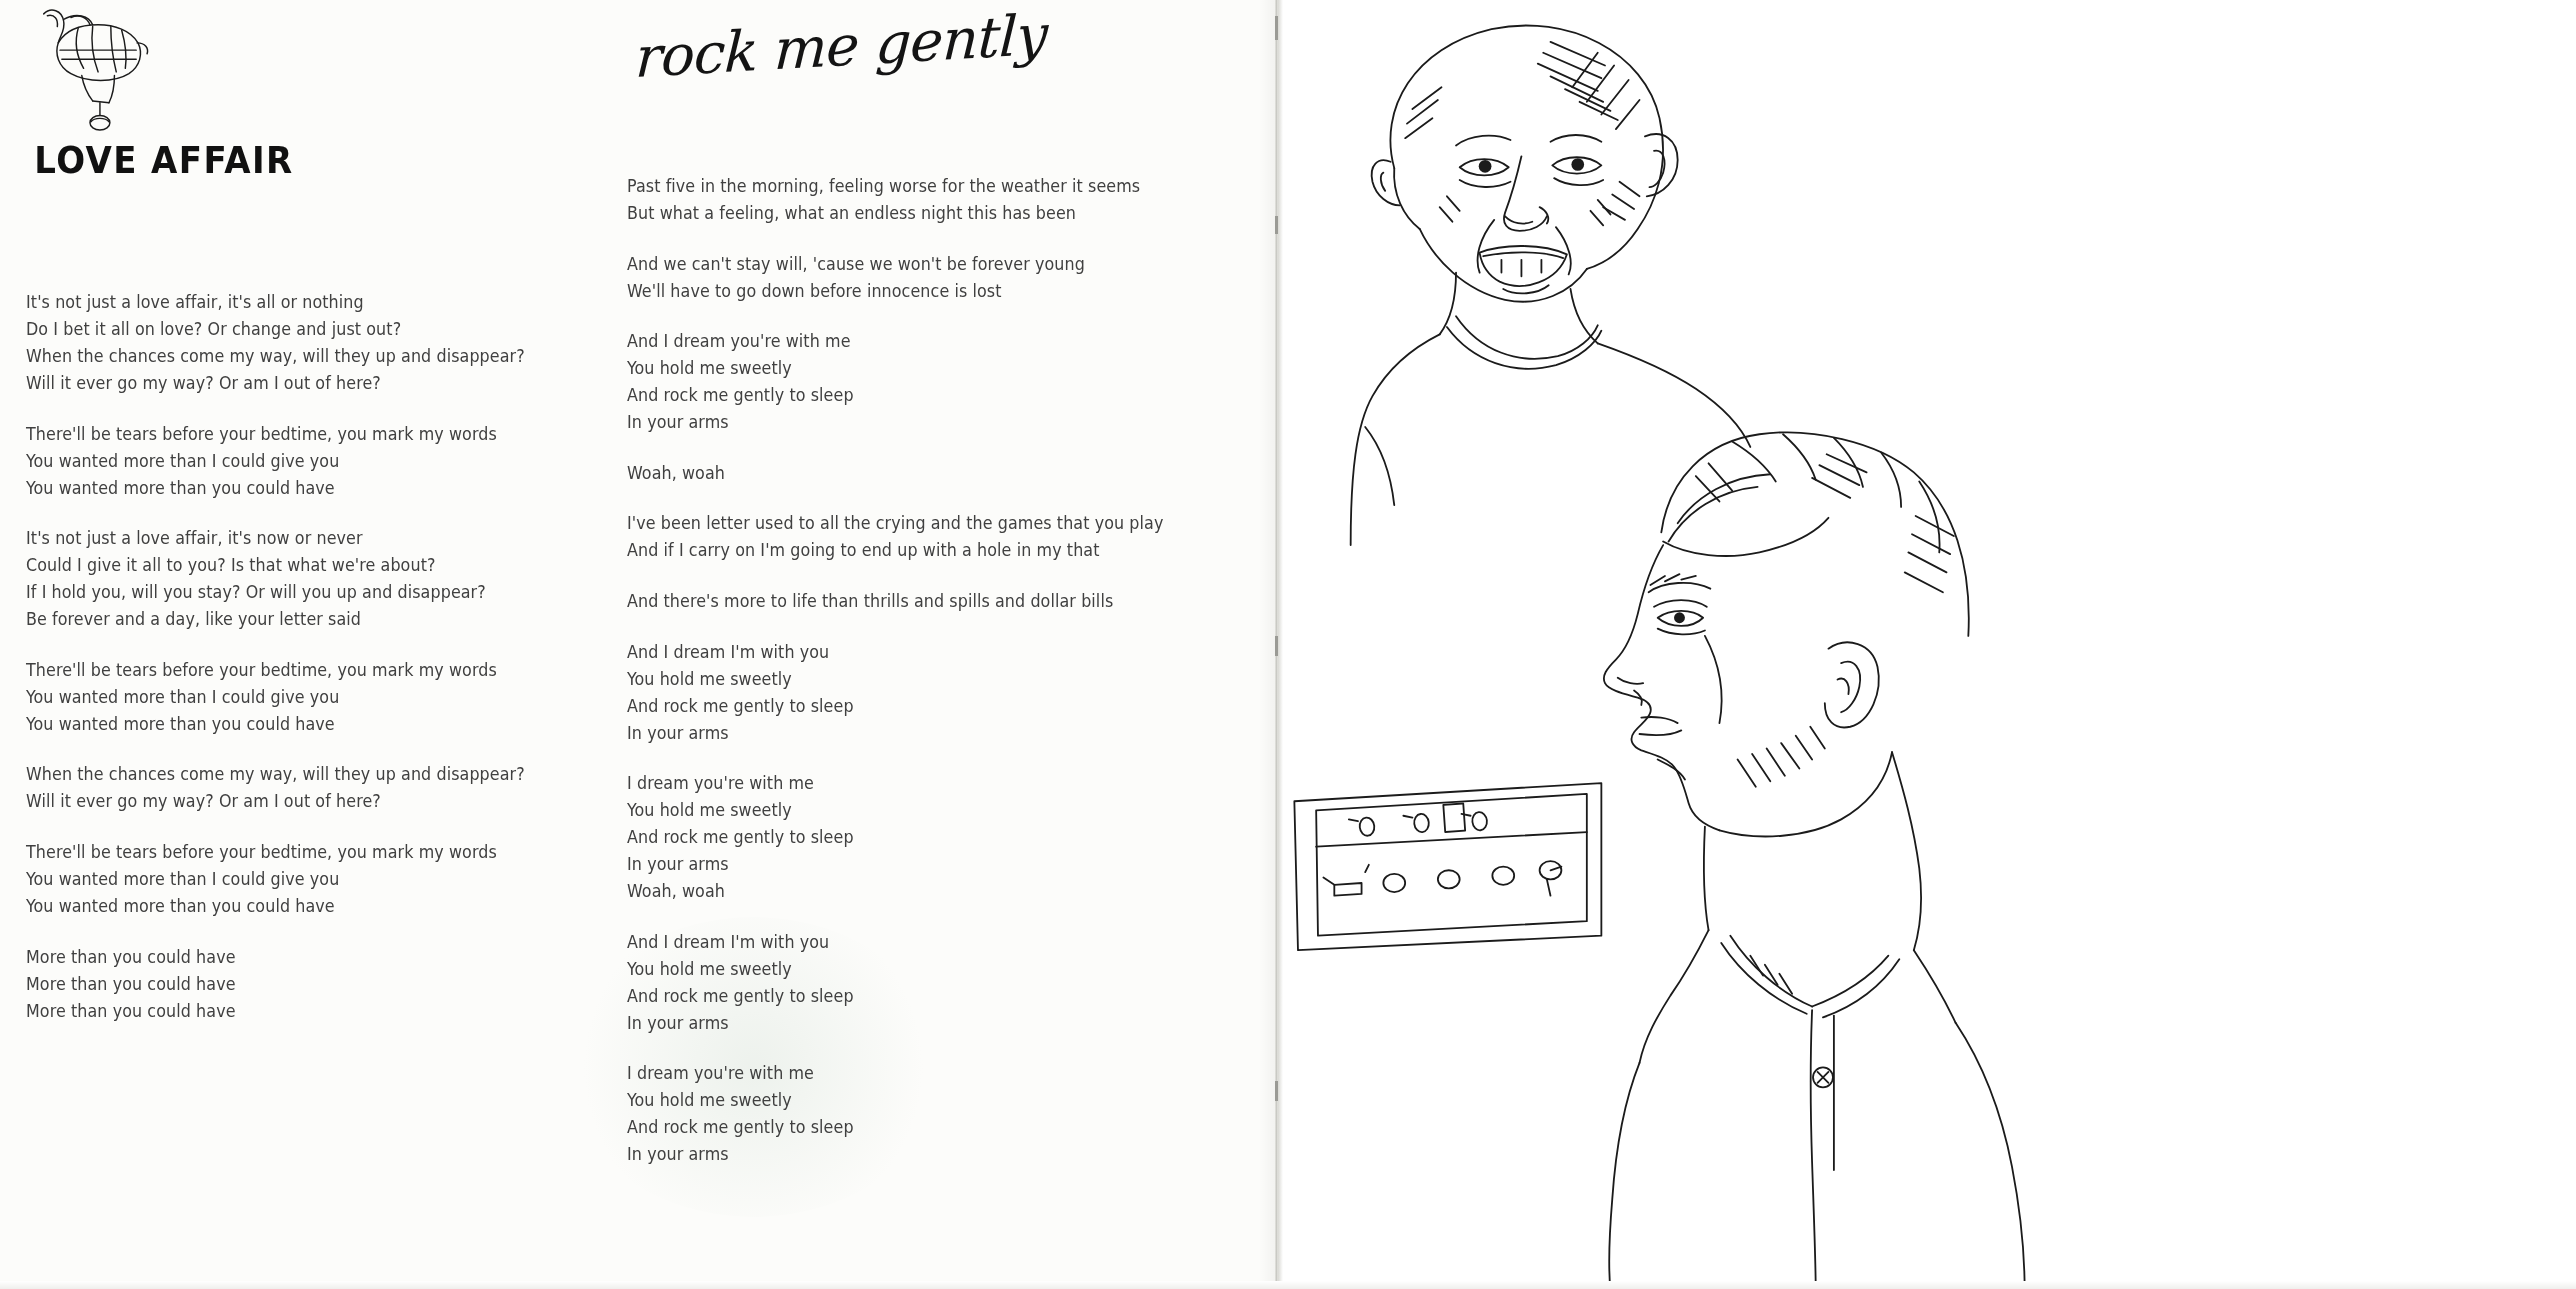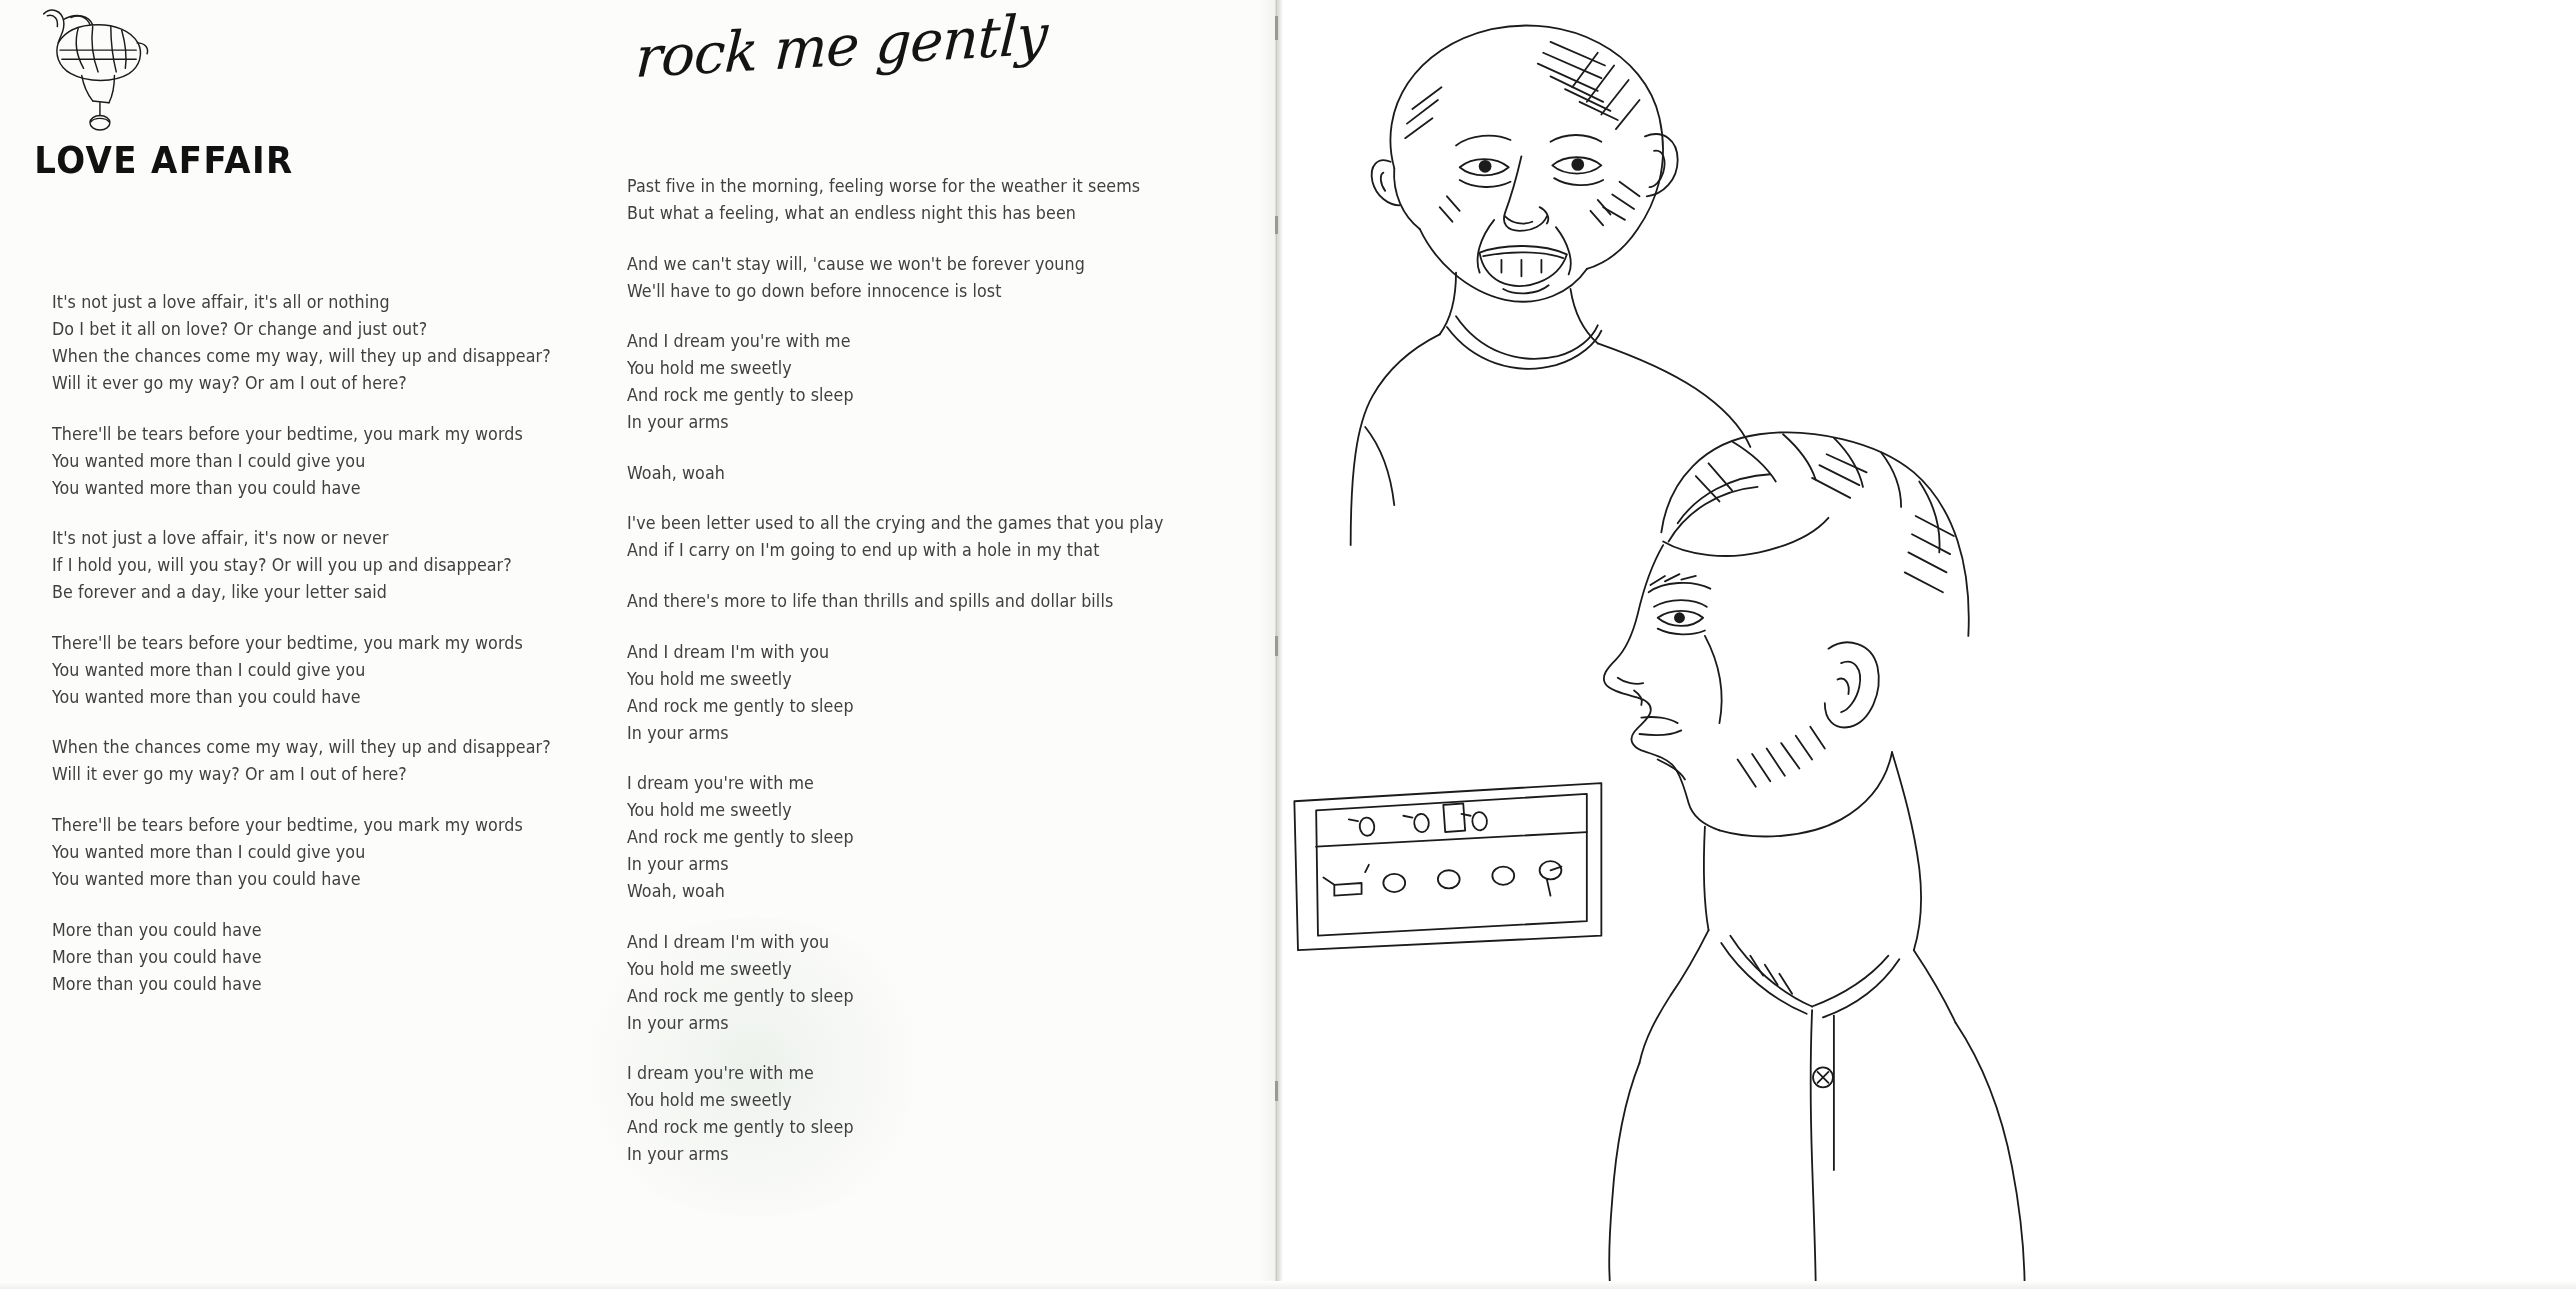--- a/index.html
+++ b/index.html
@@ -72,21 +72,21 @@
   }
   .lyrics-col {
     position: absolute;
     font-size: 17.7px;
     line-height: 27px;
     color: #404040;
     font-family: "DejaVu Sans Condensed", "Liberation Sans Narrow", "Liberation Sans", sans-serif;
     letter-spacing: 0.1px;
   }
   .lyrics-col.col-left {
-    left: 52px;
+    left: 26px;
     top: 289px;
     width: 563px;
   }
   .lyrics-col.col-mid {
     left: 627px;
     top: 173px;
     width: 563px;
   }
   .stanza {
     margin: 0 0 23.6px 0;
@@ -206,20 +206,21 @@
         <div class="line">When the chances come my way, will they up and disappear?</div>
         <div class="line">Will it ever go my way? Or am I out of here?</div>
       </div>
       <div class="stanza">
         <div class="line">There'll be tears before your bedtime, you mark my words</div>
         <div class="line">You wanted more than I could give you</div>
         <div class="line">You wanted more than you could have</div>
       </div>
       <div class="stanza">
         <div class="line">It's not just a love affair, it's now or never</div>
+        <div class="line">Could I give it all to you? Is that what we're about?</div>
         <div class="line">If I hold you, will you stay? Or will you up and disappear?</div>
         <div class="line">Be forever and a day, like your letter said</div>
       </div>
       <div class="stanza">
         <div class="line">There'll be tears before your bedtime, you mark my words</div>
         <div class="line">You wanted more than I could give you</div>
         <div class="line">You wanted more than you could have</div>
       </div>
       <div class="stanza">
         <div class="line">When the chances come my way, will they up and disappear?</div>

